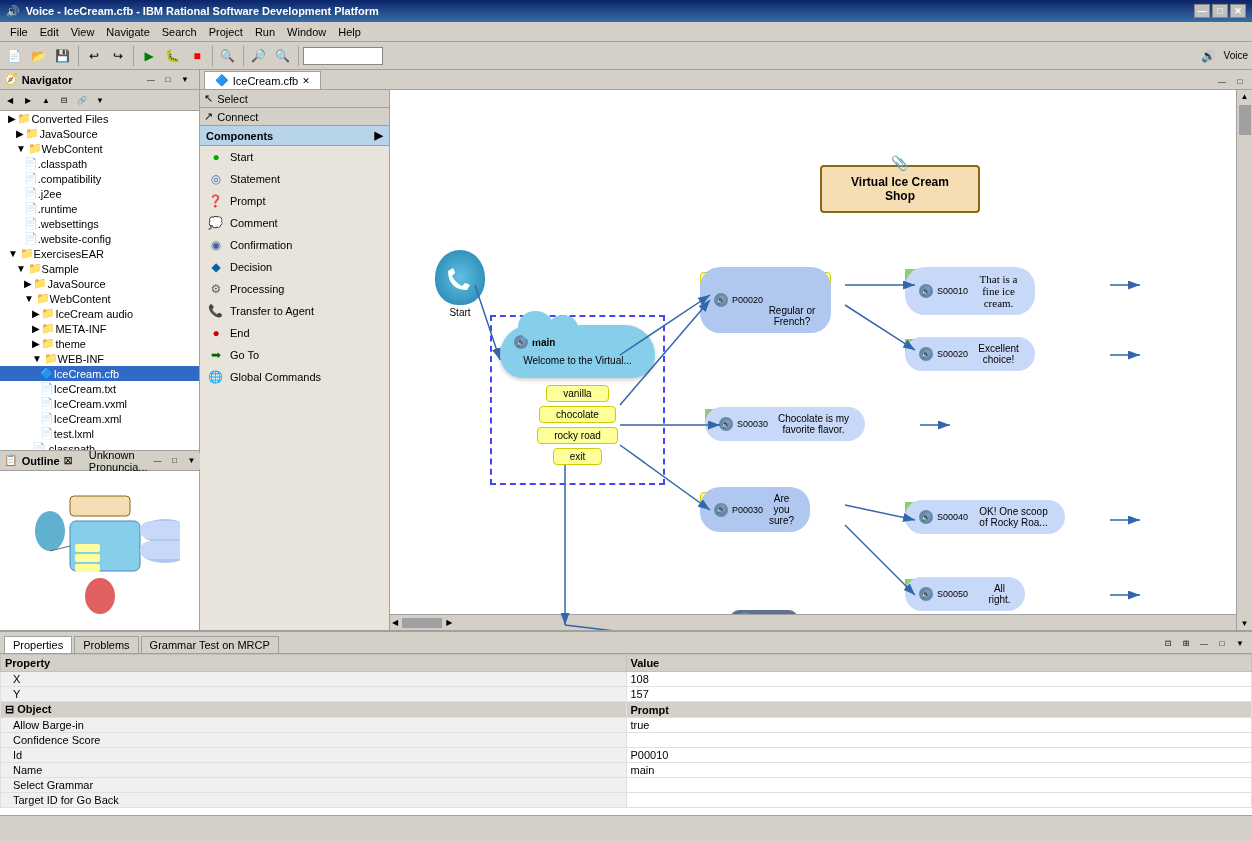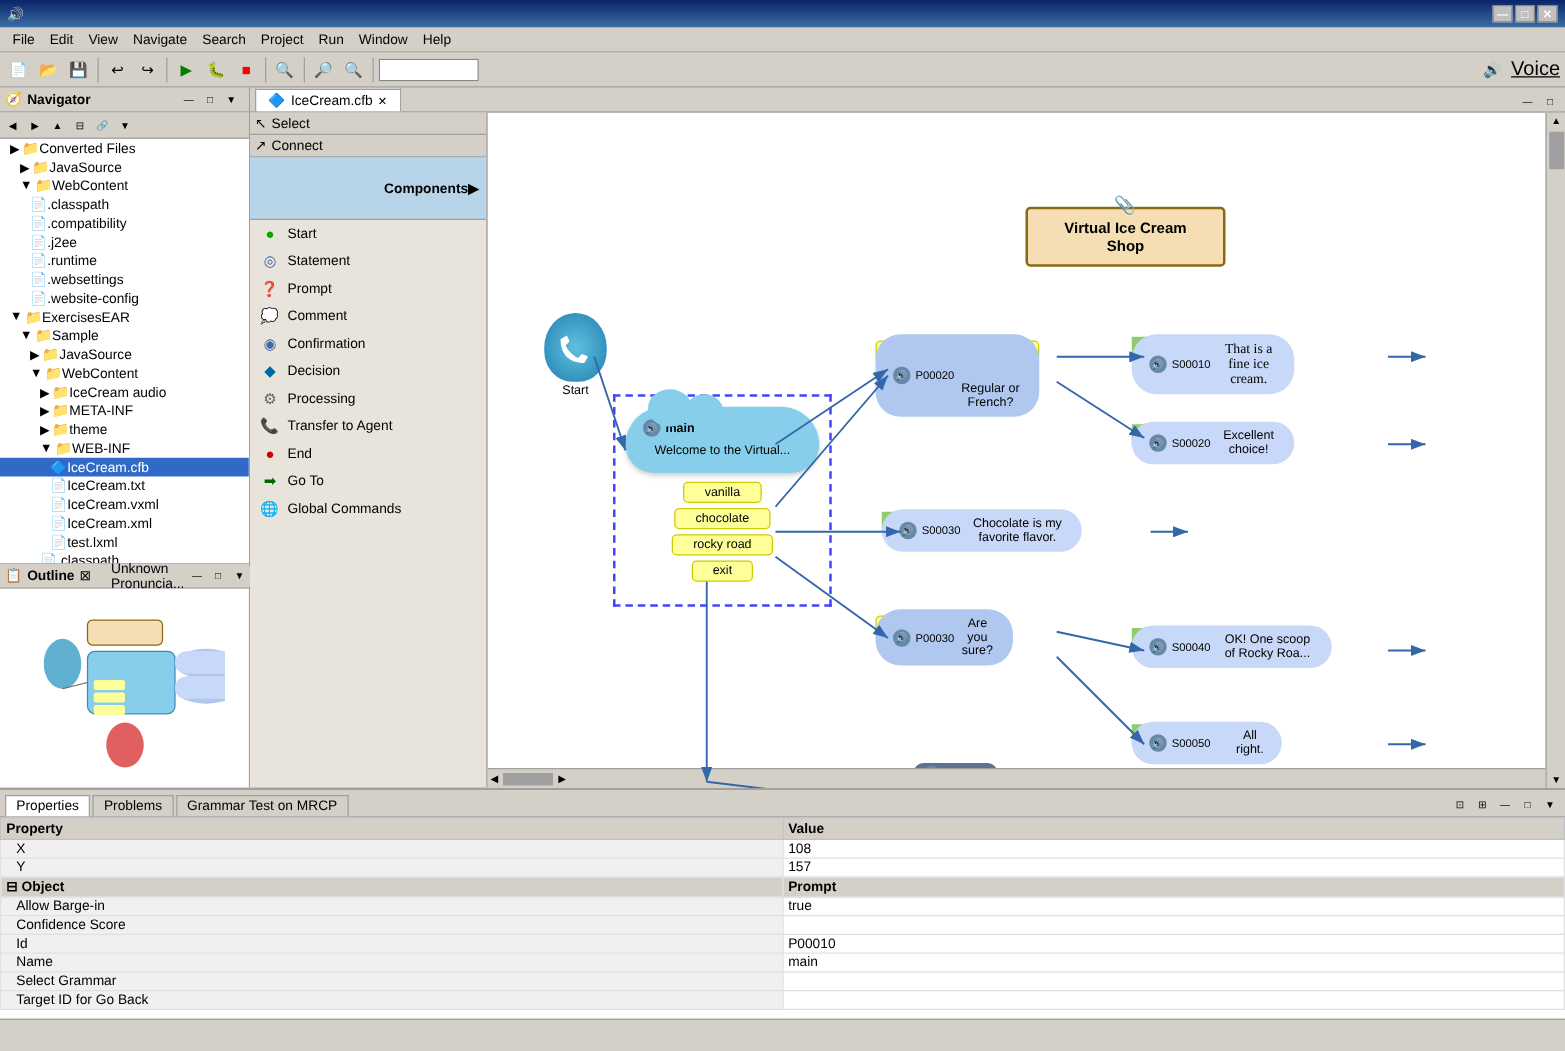--- a/index.html
+++ b/index.html
@@ -152,26 +152,26 @@
 
     
     #components-panel {
       width: 190px;
       background: #e8e4dc;
       border-right: 1px solid #a0a0a0;
       overflow-y: auto;
     }
     #components-header {
       background: #b8d4e8;
-      padding: 18px 6px;
+      padding: 3px 6px;
       font-weight: bold;
       font-size: 11px;
       display: flex;
       align-items: center;
-      justify-content: flex-end;
+      justify-content: space-between;
       border-bottom: 1px solid #a0a0a0;
     }
     .component-item {
       display: flex;
       align-items: center;
       padding: 3px 8px;
       cursor: pointer;
       font-size: 11px;
       gap: 6px;
     }
@@ -375,20 +375,21 @@
       align-items: center;
       justify-content: center;
     }
 
   </style>
 </head>
 <body>
 
 <div id="titlebar">
   <span style="margin-right:6px;">🔊</span>
+  <span>Voice - IceCream.cfb - IBM Rational Software Development Platform</span>
   <div id="titlebar-buttons">
     <div class="titlebar-btn">—</div>
     <div class="titlebar-btn">□</div>
     <div class="titlebar-btn">✕</div>
   </div>
 </div>
 
 <div id="menubar">
   <span class="menu-item">File</span>
   <span class="menu-item">Edit</span>
@@ -414,21 +415,21 @@
   <div class="toolbar-btn" style="color:red;">■</div>
   <div class="toolbar-sep"></div>
   <div class="toolbar-btn">🔍</div>
   <div class="toolbar-sep"></div>
   <div class="toolbar-btn">🔎</div>
   <div class="toolbar-btn">🔍</div>
   <div class="toolbar-sep"></div>
   <input class="toolbar-input" type="text" value="" style="">
   <div style="margin-left:auto; display:flex; align-items:center; gap:4px;">
     <div class="toolbar-btn">🔊</div>
-    <span style="font-size:16px;text-decoration:underline;">Voice</span>
+    <span style="font-size:10px;">Voice</span>
   </div>
 </div>
 
 <div id="main-layout" style="height: 560px;">
 
   <div id="left-panel">
 
     <div style="flex:1; display:flex; flex-direction:column; min-height:0;">
       <div id="navigator-header">
         <span>🧭</span>

